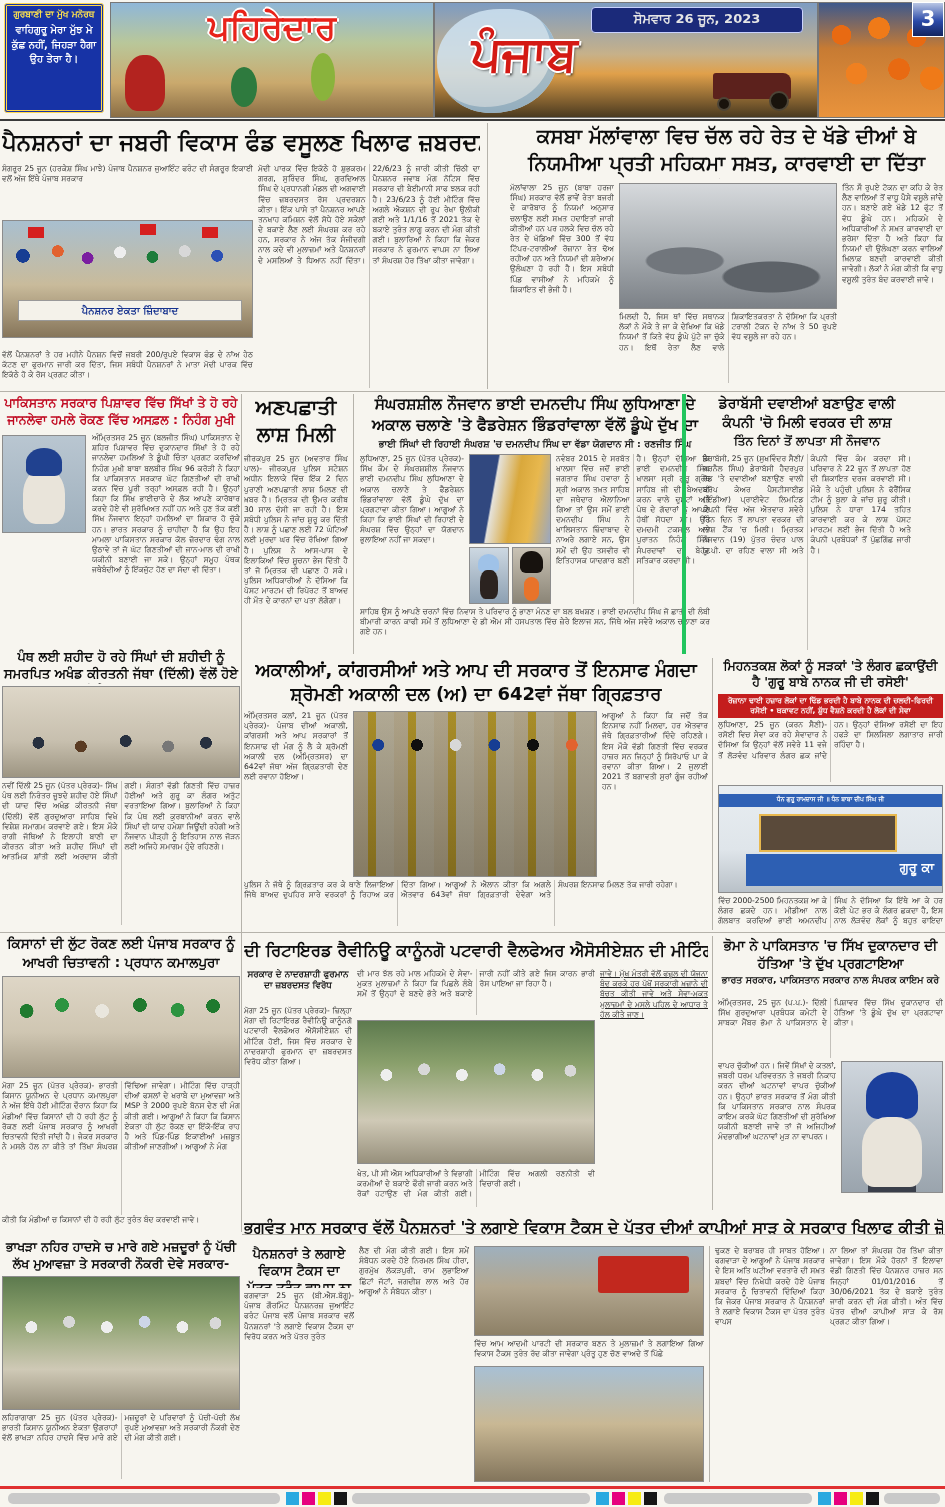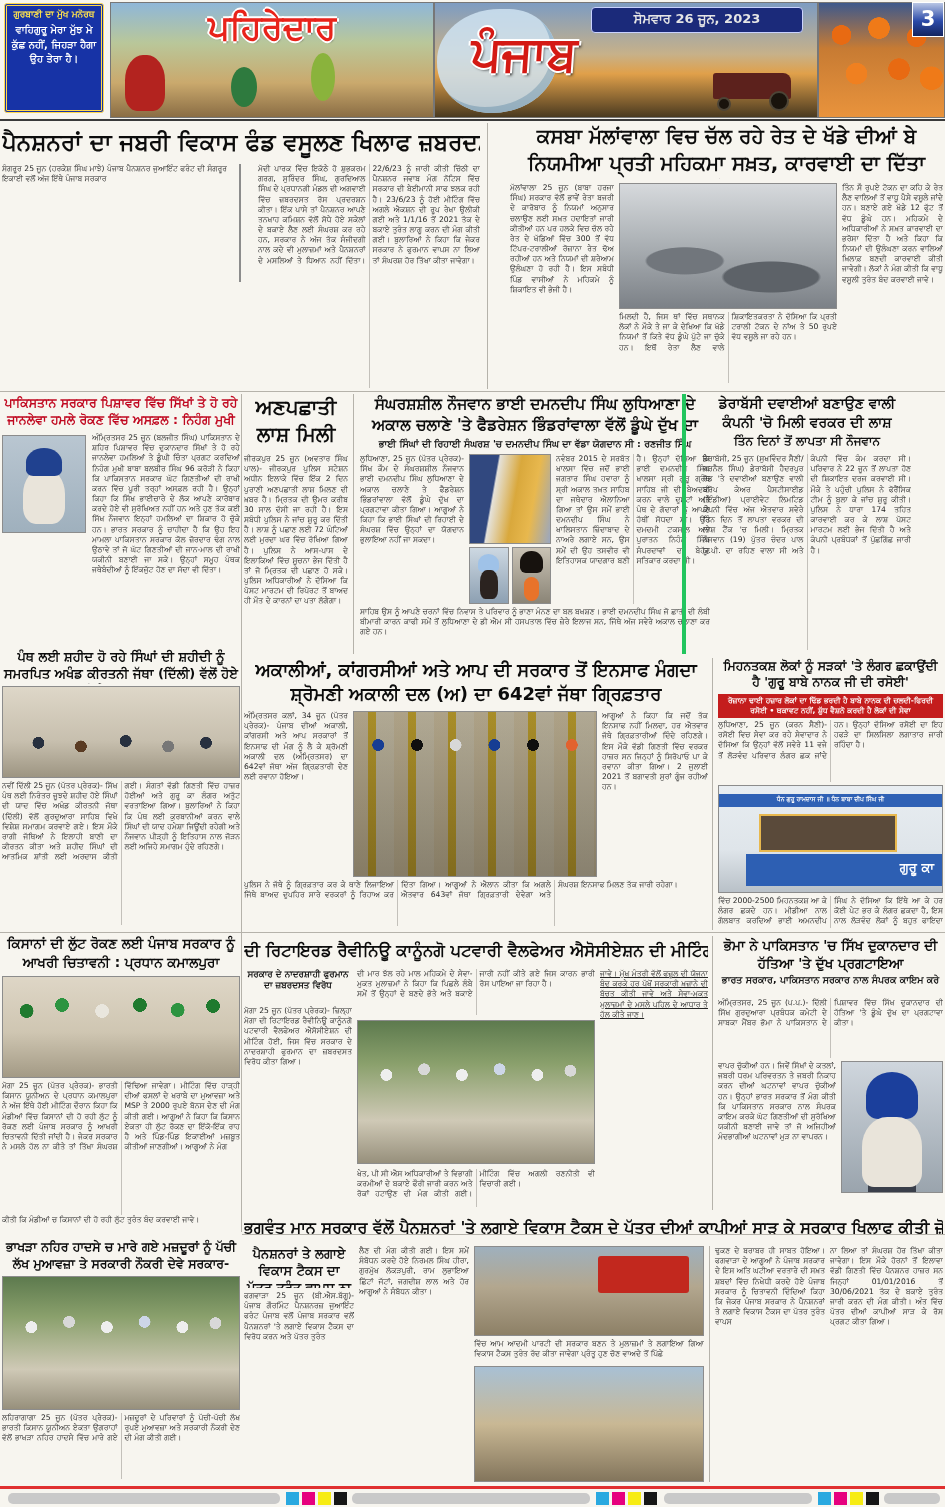--- a/index.html
+++ b/index.html
@@ -169,21 +169,21 @@
   <div class="wheel" style="right:86px;width:10px;height:10px;bottom:6px;"></div>
 </div>
 
 <div class="abs kids"></div>
 <div class="abs pagebox">3</div>
 <div class="abs hdr-rule"></div>
 
 <div class="abs" style="left:2px;top:123px;width:478px;height:266px;">
   <div class="hl nowrap" style="font-size:23px;height:38px;line-height:38px;">ਪੈਨਸ਼ਨਰਾਂ ਦਾ ਜਬਰੀ ਵਿਕਾਸ ਫੰਡ ਵਸੂਲਣ ਖਿਲਾਫ ਜ਼ਬਰਦਸਤ ਰੋਸ਼ ਪ੍ਰਦਰਸ਼ਨ</div>
   <div class="flexr" style="height:224px;margin-top:3px;">
-    <div style="width:251px;display:flex;gap:12px;">
+    <div style="width:251px;display:flex;flex-direction:column;gap:12px;">
       <div class="body" style="height:44px;">ਸੰਗਰੂਰ 25 ਜੂਨ (ਹਰਕੇਸ਼ ਸਿੰਘ ਮਾਝੇ) ਪੰਜਾਬ ਪੈਨਸ਼ਨਰ ਜੁਆਇੰਟ ਫਰੰਟ ਦੀ ਸੰਗਰੂਰ ਇਕਾਈ ਵਲੋਂ ਅੱਜ ਇੱਥੇ ਪੰਜਾਬ ਸਰਕਾਰ</div>
       <div class="ph ph-protest" style="height:118px;">
         <div class="flag" style="left:10%;"></div>
         <div class="flag" style="left:55%;top:3px;"></div>
         <div class="flag" style="left:80%;"></div>
         <div class="banner">ਪੈਨਸ਼ਨਰ ਏਕਤਾ ਜ਼ਿੰਦਾਬਾਦ</div>
       </div>
       <div class="body" style="flex:1;">ਵੱਲੋਂ ਪੈਨਸ਼ਨਰਾਂ ਤੇ ਹਰ ਮਹੀਨੇ ਪੈਨਸ਼ਨ ਵਿਚੋਂ ਜਬਰੀ 200/ਰੁਪਏ ਵਿਕਾਸ ਫੰਡ ਦੇ ਨਾਂਅ ਹੇਠ ਕੱਟਣ ਦਾ ਫੁਰਮਾਨ ਜਾਰੀ ਕਰ ਦਿੱਤਾ, ਜਿਸ ਸਬੰਧੀ ਪੈਨਸ਼ਨਰਾਂ ਨੇ ਮਾਤਾ ਮੋਦੀ ਪਾਰਕ ਵਿੱਚ ਇਕੱਠੇ ਹੋ ਕੇ ਰੋਸ ਪ੍ਰਗਟ ਕੀਤਾ।</div>
     </div>
     <div style="flex:1;">
@@ -244,21 +244,21 @@
 
 <div class="abs" style="left:2px;top:648px;width:238px;height:282px;">
   <div class="hl" style="font-size:13px;line-height:17px;height:36px;">ਪੰਥ ਲਈ ਸ਼ਹੀਦ ਹੋ ਰਹੇ ਸਿੰਘਾਂ ਦੀ ਸ਼ਹੀਦੀ ਨੂੰ ਸਮਰਪਿਤ ਅਖੰਡ ਕੀਰਤਨੀ ਜੱਥਾ (ਦਿੱਲੀ) ਵੱਲੋਂ ਹੋਏ ਵਿਸ਼ੇਸ਼ ਸਮਾਗਮ</div>
   <div class="ph ph-diwan" style="height:92px;margin-top:2px;"></div>
   <div class="body c2" style="height:144px;margin-top:3px;">ਨਵੀਂ ਦਿੱਲੀ 25 ਜੂਨ (ਪੱਤਰ ਪ੍ਰੇਰਕ)- ਸਿੱਖ ਪੰਥ ਲਈ ਨਿਰੰਤਰ ਜੂਝਦੇ ਸ਼ਹੀਦ ਹੋਏ ਸਿੰਘਾਂ ਦੀ ਯਾਦ ਵਿੱਚ ਅਖੰਡ ਕੀਰਤਨੀ ਜੱਥਾ (ਦਿੱਲੀ) ਵੱਲੋਂ ਗੁਰਦੁਆਰਾ ਸਾਹਿਬ ਵਿਖੇ ਵਿਸ਼ੇਸ਼ ਸਮਾਗਮ ਕਰਵਾਏ ਗਏ। ਇਸ ਮੌਕੇ ਰਾਗੀ ਜੱਥਿਆਂ ਨੇ ਇਲਾਹੀ ਬਾਣੀ ਦਾ ਕੀਰਤਨ ਕੀਤਾ ਅਤੇ ਸ਼ਹੀਦ ਸਿੰਘਾਂ ਦੀ ਆਤਮਿਕ ਸ਼ਾਂਤੀ ਲਈ ਅਰਦਾਸ ਕੀਤੀ ਗਈ। ਸੰਗਤਾਂ ਵੱਡੀ ਗਿਣਤੀ ਵਿੱਚ ਹਾਜ਼ਰ ਹੋਈਆਂ ਅਤੇ ਗੁਰੂ ਕਾ ਲੰਗਰ ਅਤੁੱਟ ਵਰਤਾਇਆ ਗਿਆ। ਬੁਲਾਰਿਆਂ ਨੇ ਕਿਹਾ ਕਿ ਪੰਥ ਲਈ ਕੁਰਬਾਨੀਆਂ ਕਰਨ ਵਾਲੇ ਸਿੰਘਾਂ ਦੀ ਯਾਦ ਹਮੇਸ਼ਾ ਜਿਊਂਦੀ ਰਹੇਗੀ ਅਤੇ ਨੌਜਵਾਨ ਪੀੜ੍ਹੀ ਨੂੰ ਇਤਿਹਾਸ ਨਾਲ ਜੋੜਨ ਲਈ ਅਜਿਹੇ ਸਮਾਗਮ ਹੁੰਦੇ ਰਹਿਣਗੇ।</div>
 </div>
 
 <div class="abs" style="left:244px;top:658px;width:464px;height:272px;border-left:0;">
   <div class="hl" style="font-size:18px;line-height:24px;height:50px;">ਅਕਾਲੀਆਂ, ਕਾਂਗਰਸੀਆਂ ਅਤੇ ਆਪ ਦੀ ਸਰਕਾਰ ਤੋਂ ਇਨਸਾਫ ਮੰਗਦਾ ਸ਼੍ਰੋਮਣੀ ਅਕਾਲੀ ਦਲ (ਅ) ਦਾ 642ਵਾਂ ਜੱਥਾ ਗ੍ਰਿਫ਼ਤਾਰ</div>
   <div class="flexr" style="height:166px;margin-top:3px;">
-    <div class="body" style="width:104px;">ਅੰਮ੍ਰਿਤਸਰ ਕਲਾਂ, 34 ਜੂਨ (ਪੱਤਰ ਪ੍ਰੇਰਕ)- ਪੰਜਾਬ ਦੀਆਂ ਅਕਾਲੀ, ਕਾਂਗਰਸੀ ਅਤੇ ਆਪ ਸਰਕਾਰਾਂ ਤੋਂ ਇਨਸਾਫ ਦੀ ਮੰਗ ਨੂੰ ਲੈ ਕੇ ਸ਼੍ਰੋਮਣੀ ਅਕਾਲੀ ਦਲ (ਅੰਮ੍ਰਿਤਸਰ) ਦਾ 642ਵਾਂ ਜੱਥਾ ਅੱਜ ਗ੍ਰਿਫ਼ਤਾਰੀ ਦੇਣ ਲਈ ਰਵਾਨਾ ਹੋਇਆ।</div>
+    <div class="body" style="width:104px;">ਅੰਮ੍ਰਿਤਸਰ ਕਲਾਂ, 21 ਜੂਨ (ਪੱਤਰ ਪ੍ਰੇਰਕ)- ਪੰਜਾਬ ਦੀਆਂ ਅਕਾਲੀ, ਕਾਂਗਰਸੀ ਅਤੇ ਆਪ ਸਰਕਾਰਾਂ ਤੋਂ ਇਨਸਾਫ ਦੀ ਮੰਗ ਨੂੰ ਲੈ ਕੇ ਸ਼੍ਰੋਮਣੀ ਅਕਾਲੀ ਦਲ (ਅੰਮ੍ਰਿਤਸਰ) ਦਾ 642ਵਾਂ ਜੱਥਾ ਅੱਜ ਗ੍ਰਿਫ਼ਤਾਰੀ ਦੇਣ ਲਈ ਰਵਾਨਾ ਹੋਇਆ।</div>
     <div class="ph ph-jatha" style="flex:1;"></div>
     <div class="body" style="width:106px;">ਆਗੂਆਂ ਨੇ ਕਿਹਾ ਕਿ ਜਦੋਂ ਤੱਕ ਇਨਸਾਫ ਨਹੀਂ ਮਿਲਦਾ, ਹਰ ਐਤਵਾਰ ਜੱਥੇ ਗ੍ਰਿਫ਼ਤਾਰੀਆਂ ਦਿੰਦੇ ਰਹਿਣਗੇ। ਇਸ ਮੌਕੇ ਵੱਡੀ ਗਿਣਤੀ ਵਿੱਚ ਵਰਕਰ ਹਾਜ਼ਰ ਸਨ ਜਿਨ੍ਹਾਂ ਨੂੰ ਸਿਰੋਪਾਓ ਪਾ ਕੇ ਰਵਾਨਾ ਕੀਤਾ ਗਿਆ। 2 ਜੁਲਾਈ 2021 ਤੋਂ ਬਗਾਵਤੀ ਸੁਰਾਂ ਗੂੰਜ ਰਹੀਆਂ ਹਨ।</div>
   </div>
   <div class="body c3" style="height:46px;margin-top:3px;">ਪੁਲਿਸ ਨੇ ਜੱਥੇ ਨੂੰ ਗ੍ਰਿਫ਼ਤਾਰ ਕਰ ਕੇ ਥਾਣੇ ਲਿਜਾਇਆ ਜਿੱਥੇ ਬਾਅਦ ਦੁਪਹਿਰ ਸਾਰੇ ਵਰਕਰਾਂ ਨੂੰ ਰਿਹਾਅ ਕਰ ਦਿੱਤਾ ਗਿਆ। ਆਗੂਆਂ ਨੇ ਐਲਾਨ ਕੀਤਾ ਕਿ ਅਗਲੇ ਐਤਵਾਰ 643ਵਾਂ ਜੱਥਾ ਗ੍ਰਿਫ਼ਤਾਰੀ ਦੇਵੇਗਾ ਅਤੇ ਸੰਘਰਸ਼ ਇਨਸਾਫ ਮਿਲਣ ਤੱਕ ਜਾਰੀ ਰਹੇਗਾ।</div>
 </div>
 
 <div class="abs" style="left:712px;top:658px;width:231px;height:272px;border-left:1px solid #b5b2aa;padding-left:5px;box-sizing:border-box;">
   <div class="hl" style="font-size:12.5px;line-height:16px;height:34px;">ਮਿਹਨਤਕਸ਼ ਲੋਕਾਂ ਨੂੰ ਸੜਕਾਂ 'ਤੇ ਲੰਗਰ ਛਕਾਉਂਦੀ ਹੈ 'ਗੁਰੂ ਬਾਬੇ ਨਾਨਕ ਜੀ ਦੀ ਰਸੋਈ'</div>
   <div class="redstrip" style="height:24px;margin:2px 0;">ਰੋਜ਼ਾਨਾ ਢਾਈ ਹਜ਼ਾਰ ਲੋਕਾਂ ਦਾ ਢਿੱਡ ਭਰਦੀ ਹੈ ਬਾਬੇ ਨਾਨਕ ਦੀ ਚਲਦੀ-ਫਿਰਦੀ ਰਸੋਈ • ਥਕਾਵਟ ਨਹੀਂ, ਸ਼ੁੱਧ ਵੈਸ਼ਨੋ ਕਰਦੀ ਹੈ ਲੋਕਾਂ ਦੀ ਸੇਵਾ</div>
   <div class="body c2" style="height:62px;">ਲੁਧਿਆਣਾ, 25 ਜੂਨ (ਕਰਨ ਸੈਣੀ)- ਰਸੋਈ ਵਿਚ ਸੇਵਾ ਕਰ ਰਹੇ ਸੇਵਾਦਾਰ ਨੇ ਦੱਸਿਆ ਕਿ ਉਨ੍ਹਾਂ ਵੱਲੋਂ ਸਵੇਰੇ 11 ਵਜੇ ਤੋਂ ਲੋੜਵੰਦ ਪਰਿਵਾਰ ਲੰਗਰ ਛਕ ਜਾਂਦੇ ਹਨ। ਉਨ੍ਹਾਂ ਦੱਸਿਆ ਰਸੋਈ ਦਾ ਇਹ ਹਫੜੇ ਦਾ ਸਿਲਸਿਲਾ ਲਗਾਤਾਰ ਜਾਰੀ ਰਹਿੰਦਾ ਹੈ।</div>

